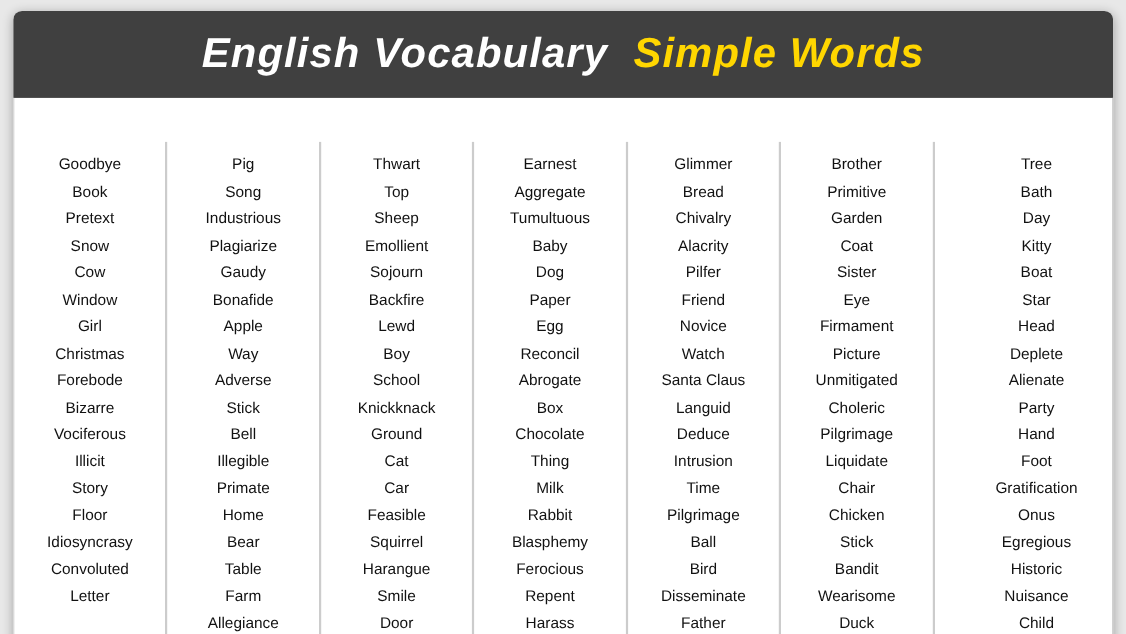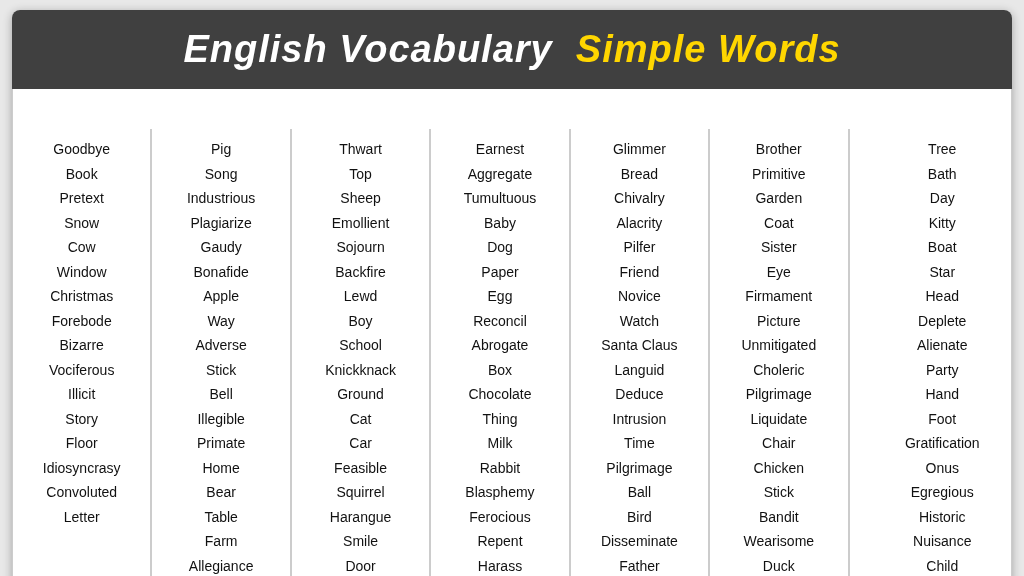--- a/index.html
+++ b/index.html
@@ -80,20 +80,21 @@
   </div>
   <div class="content" id="word-table">
 
   <div class="col">
         <span class="word">Goodbye</span>
         <span class="word">Book</span>
         <span class="word">Pretext</span>
         <span class="word">Snow</span>
         <span class="word">Cow</span>
         <span class="word">Window</span>
+        <span class="word">Girl</span>
         <span class="word">Christmas</span>
         <span class="word">Forebode</span>
         <span class="word">Bizarre</span>
         <span class="word">Vociferous</span>
         <span class="word">Illicit</span>
         <span class="word">Story</span>
         <span class="word">Floor</span>
         <span class="word">Idiosyncrasy</span>
         <span class="word">Convoluted</span>
         <span class="word">Letter</span>

